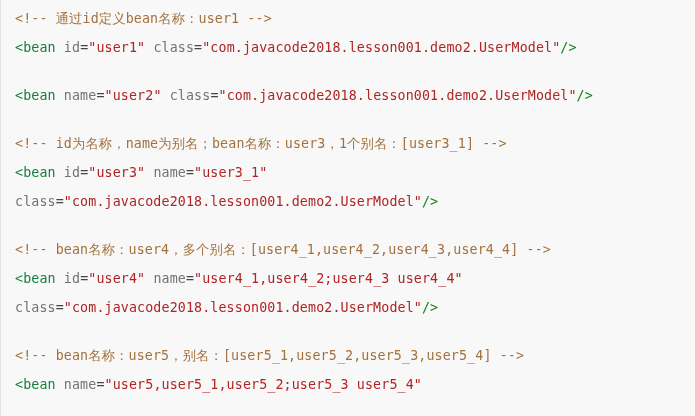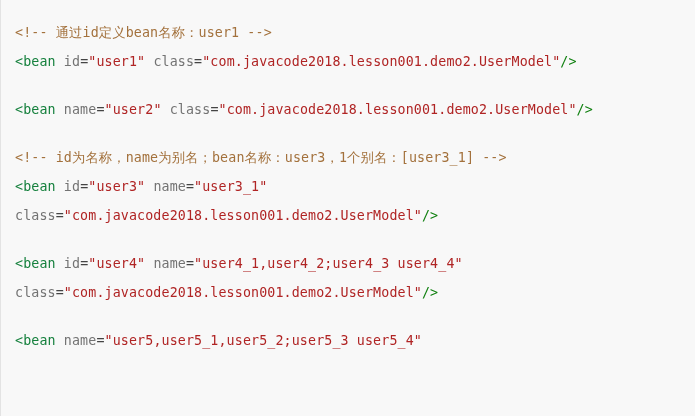--- a/index.html
+++ b/index.html
@@ -26,21 +26,21 @@
     background: #f8f8f8;
     border-left: 1px solid #e3e3e3;
     padding: 4px 0 0 0;
   }
 
   .code-group {
     
     margin-bottom: 19px;
   }
   .code-group:first-child {
-    margin-top: 14px;
+    margin-top: 0;
   }
   .code-group:last-child {
     margin-bottom: 0;
   }
 
   .code-line {
     height: 29px;
     line-height: 29px;
     padding-left: 14px;
     white-space: pre;
@@ -79,19 +79,21 @@
     </div>
     <div class="code-group">
       <div class="code-line"><span class="tok-tag">&lt;bean</span> <span class="tok-attr">name</span><span class="tok-eq">=</span><span class="tok-val">"user2"</span> <span class="tok-attr">class</span><span class="tok-eq">=</span><span class="tok-val">"com.javacode2018.lesson001.demo2.UserModel"</span><span class="tok-punct">/&gt;</span></div>
     </div>
     <div class="code-group">
       <div class="code-line"><span class="tok-comment">&lt;!-- id为名称，name为别名；bean名称：user3，1个别名：[user3_1] --&gt;</span></div>
       <div class="code-line"><span class="tok-tag">&lt;bean</span> <span class="tok-attr">id</span><span class="tok-eq">=</span><span class="tok-val">"user3"</span> <span class="tok-attr">name</span><span class="tok-eq">=</span><span class="tok-val">"user3_1"</span></div>
       <div class="code-line"><span class="tok-attr">class</span><span class="tok-eq">=</span><span class="tok-val">"com.javacode2018.lesson001.demo2.UserModel"</span><span class="tok-punct">/&gt;</span></div>
     </div>
     <div class="code-group">
+      <div class="code-line"><span class="tok-comment">&lt;!-- bean名称：user4，多个别名：[user4_1,user4_2,user4_3,user4_4] --&gt;</span></div>
       <div class="code-line"><span class="tok-tag">&lt;bean</span> <span class="tok-attr">id</span><span class="tok-eq">=</span><span class="tok-val">"user4"</span> <span class="tok-attr">name</span><span class="tok-eq">=</span><span class="tok-val">"user4_1,user4_2;user4_3 user4_4"</span></div>
       <div class="code-line"><span class="tok-attr">class</span><span class="tok-eq">=</span><span class="tok-val">"com.javacode2018.lesson001.demo2.UserModel"</span><span class="tok-punct">/&gt;</span></div>
     </div>
     <div class="code-group">
+      <div class="code-line"><span class="tok-comment">&lt;!-- bean名称：user5，别名：[user5_1,user5_2,user5_3,user5_4] --&gt;</span></div>
       <div class="code-line"><span class="tok-tag">&lt;bean</span> <span class="tok-attr">name</span><span class="tok-eq">=</span><span class="tok-val">"user5,user5_1,user5_2;user5_3 user5_4"</span></div>
     </div>
   </div>
 
 </body></html>

